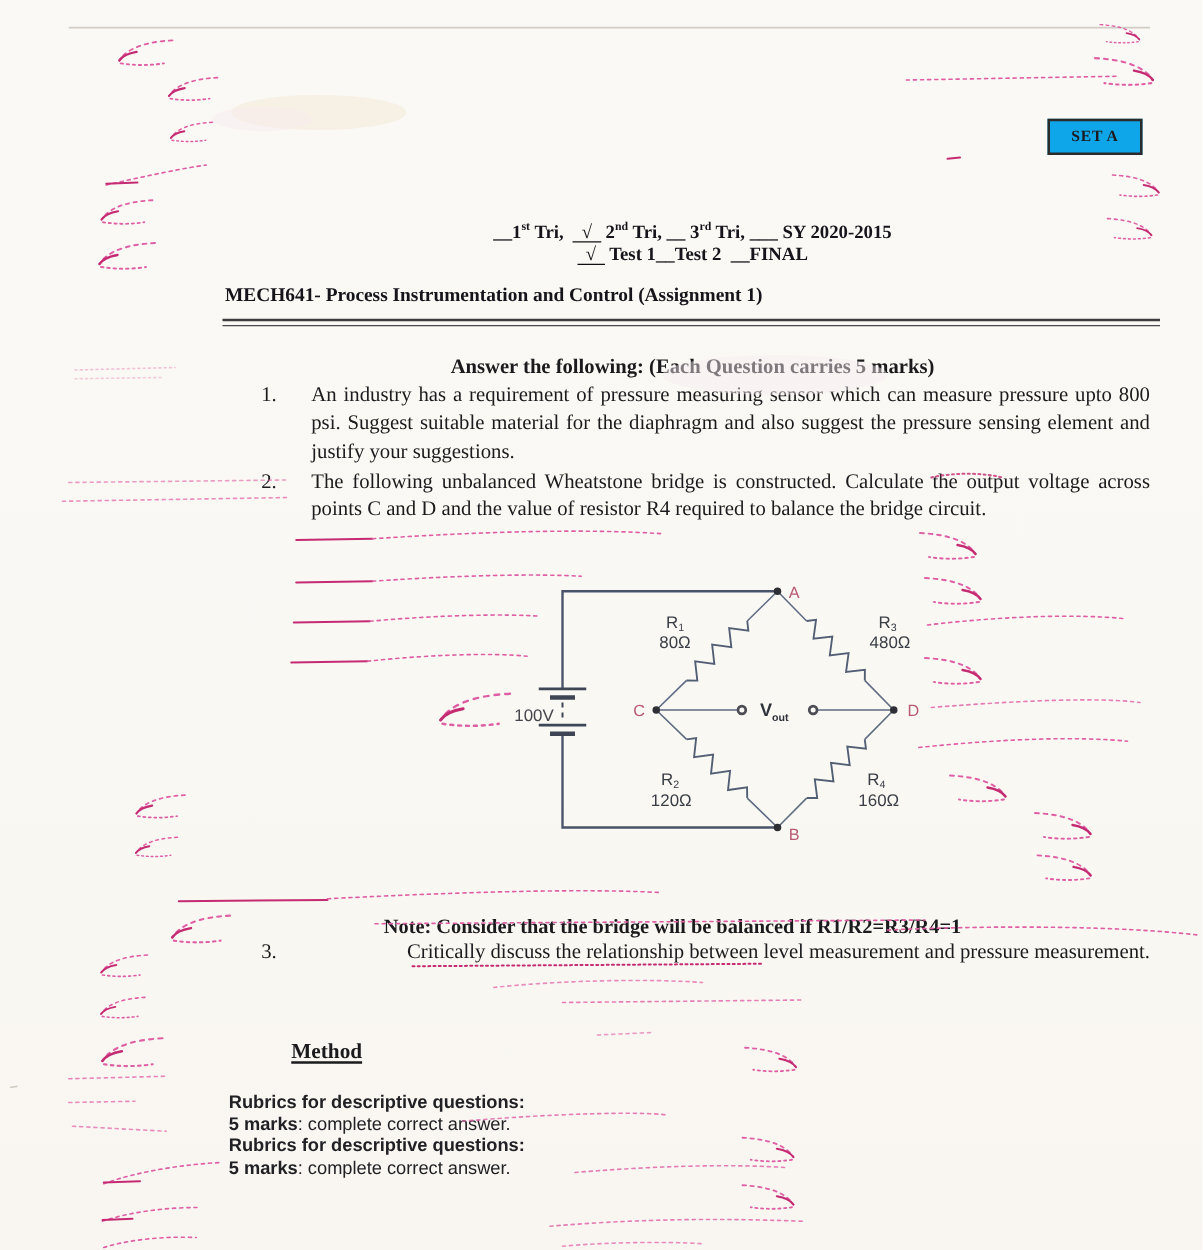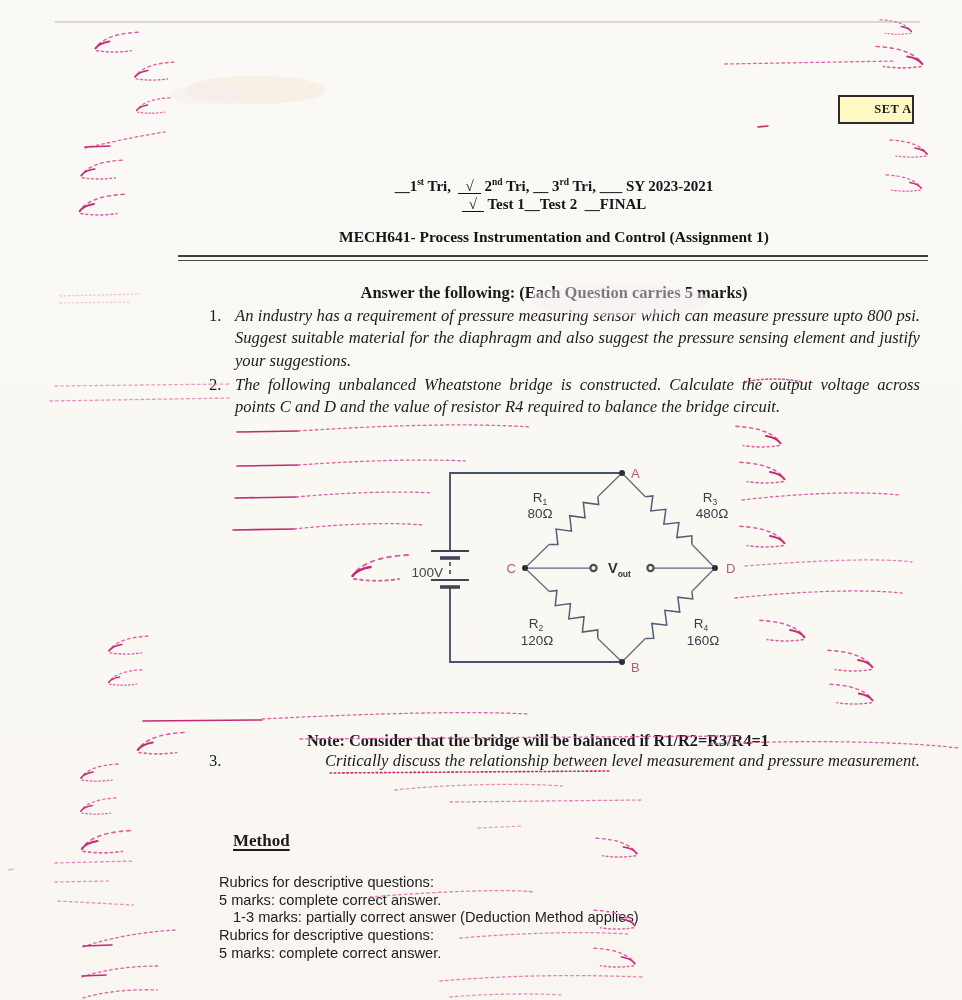--- a/index.html
+++ b/index.html
@@ -4,43 +4,43 @@
 <style>
   html,body{margin:0;padding:0;}
   body{
     width:962px;height:1000px;position:relative;overflow:hidden;
     background:linear-gradient(180deg,#fbf9f5 0%,#faf8f3 60%,#f9f6f1 100%);
     font-family:"Liberation Serif", serif;color:#1b1b1d;
   }
   .abs{position:absolute;}
   
   .setbox{left:838px;top:95px;width:72px;height:25px;border:2px solid #2b2b2b;
-    display:flex;align-items:center;justify-content:flex-end;
-    font-weight:bold;font-size:12.5px;letter-spacing:.6px;background:#fef9c3;}
+    display:flex;align-items:center;justify-content:center;
+    font-weight:bold;font-size:12.5px;letter-spacing:.6px;background:#0ea5e9;}
   
   .hdr{left:180px;top:174px;width:748px;text-align:center;font-weight:bold;
     font-size:15px;line-height:17.5px;color:#14141a;}
   .hdr .sup{font-size:9.5px;vertical-align:super;font-weight:bold;}
   .chk{display:inline-block;border-bottom:1.7px solid #101014;padding:0 7px;line-height:13px;}
-  .doc-title{left:180px;top:228px;width:748px;text-align:center;font-weight:bold;
+  .doc-title{left:180px;top:228px;width:748px;text-align:left;font-weight:bold;
     font-size:15.5px;color:#14141a;}
   .rule{left:178px;top:255px;width:750px;height:3px;
     border-top:2.6px solid #3c3c3e;border-bottom:1.3px solid #4a4a4c;}
   .qhead{left:180px;top:283px;width:748px;text-align:center;font-weight:bold;font-size:16.5px;}
   .q{left:209px;width:711px;font-size:16.6px;line-height:22.4px;}
   .qnum{position:absolute;left:0;top:0;}
-  .qtext{margin-left:26px;text-align:justify;font-style:italic;}
+  .qtext{margin-left:40px;text-align:justify;}
   .qtext.nojust{text-align:right;}
   .note{left:164px;top:711px;width:748px;text-align:center;font-weight:bold;font-size:16.3px;margin-top:20px;}
   
   .rubhead{left:233px;top:831px;font-weight:bold;font-size:17px;
     text-decoration:underline;text-decoration-thickness:1.6px;text-underline-offset:3px;}
   .rub{left:183px;top:874px;width:620px;font-family:"Liberation Sans", sans-serif;
     font-size:14.6px;line-height:17.7px;color:#212125;}
-  .rub .b{font-weight:normal;margin-left:36px;}
+  .rub .b{font-weight:bold;}
   .rub .ind{padding-left:50px;}
   
   .circuit{left:395px;top:450px;width:380px;height:240px;}
   .wire{stroke:#49536a;stroke-width:1.9;fill:none;}
   .wire2{stroke:#5d6a82;stroke-width:1.25;fill:none;}
   .zzp{stroke:#525e74;stroke-width:1.5;fill:none;}
   .clab{font-family:"Liberation Sans", sans-serif;font-size:13.5px;fill:#393e46;}
   .nlab{font-family:"Liberation Sans", sans-serif;font-size:13px;fill:#b85a72;}
   .srclab{font-family:"Liberation Sans", sans-serif;font-size:13.5px;fill:#45454c;}
   
@@ -52,21 +52,21 @@
   .d2{stroke-dasharray:1.6 2.6;}
 </style>
 </head>
 <body>
 
 <div class="abs setbox">
   <span>SET A</span>
 </div>
 
 <div class="abs hdr">
-  <div><span>__</span><span>1</span><span class="sup">st</span><span> Tri,</span>&nbsp; <span class="chk"><span>√</span></span> <span>2</span><span class="sup">nd</span><span> Tri,</span> <span>__</span> <span>3</span><span class="sup">rd</span><span> Tri,</span> <span>___</span> <span>SY 2023-2021</span></div>
+  <div><span>__</span><span>1</span><span class="sup">st</span><span> Tri,</span>&nbsp; <span class="chk"><span>√</span></span> <span>2</span><span class="sup">nd</span><span> Tri,</span> <span>__</span> <span>3</span><span class="sup">rd</span><span> Tri,</span> <span>___</span> <span>SY 2020-2015</span></div>
   <div><span class="chk"><span>√</span></span> <span>Test 1</span><span>__</span><span>Test 2</span>&nbsp; <span>__</span><span>FINAL</span></div>
 </div>
 
 <div class="abs doc-title">MECH641- Process Instrumentation and Control (Assignment 1)</div>
 
 <div class="abs rule"></div>
 
 <div class="abs qhead">Answer the following: (Each Question carries 5 marks)</div>
 
 <div class="abs q" style="top:305px;">
@@ -152,21 +152,20 @@
 
 <div class="abs q" style="top:750px;">
   <span class="qnum">3.</span>
   <div class="qtext nojust">Critically discuss the relationship between level measurement and pressure measurement.</div>
 </div>
 
 <div class="abs rubhead">Method</div>
 <div class="abs rub">
   <div class="b">Rubrics for descriptive questions:</div>
   <div><span class="b">5 marks</span><span>: complete correct answer.</span></div>
-  <div class="ind">1-3 marks: partially correct answer (Deduction Method applies)</div>
   <div class="b">Rubrics for descriptive questions:</div>
   <div><span class="b">5 marks</span><span>: complete correct answer.</span></div>
 </div>
 
 <svg class="abs ovl" viewBox="0 0 962 1000">
   <defs>
     <g id="hookL">
       <path class="pk d1" d="M40,2 C20,3 8,8 3,16"></path>
       <path class="pk2" d="M3,16 C5,13 9,11 15,10"></path>
       <path class="pk d2" d="M4,18 C14,19.5 24,19.5 34,18"></path>

